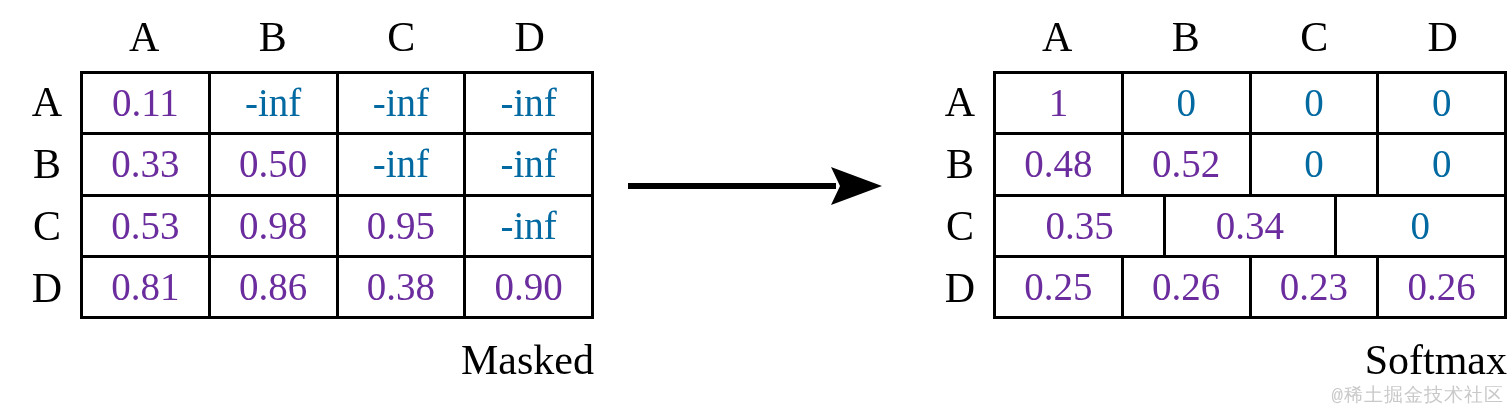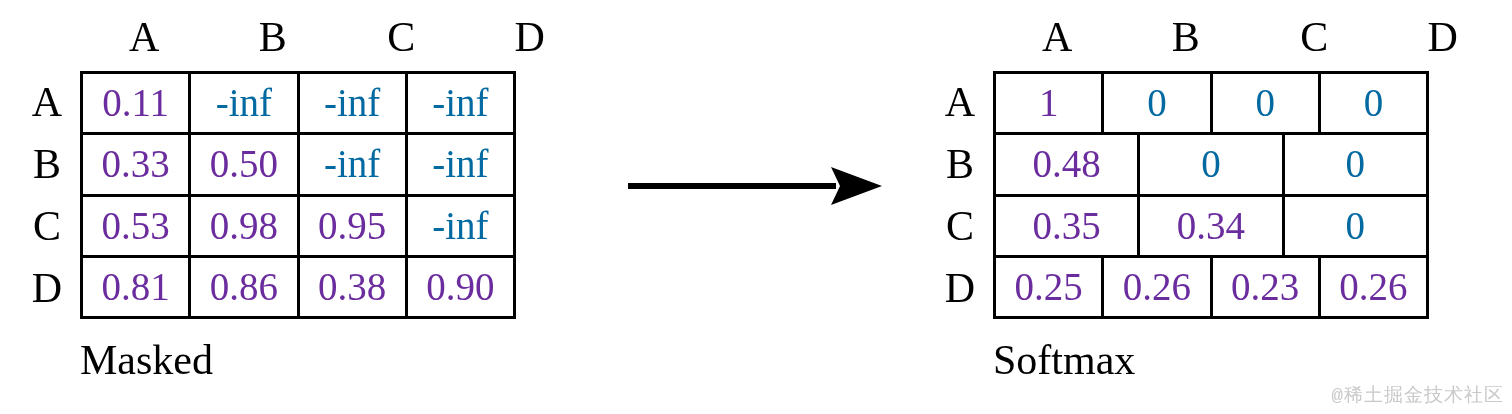--- a/index.html
+++ b/index.html
@@ -65,21 +65,21 @@
     font-size: 42px;
     line-height: 44px;
     color: #000000;
   }
 
   
   .matrix-grid {
     position: absolute;
     top: 71px;
     left: 80px;
-    width: 436px;
+    width: 514px;
     height: 248px;
     border: 3px solid #000000;
     box-sizing: border-box;
     display: flex;
     flex-direction: column;
     background: #ffffff;
   }
   .matrix-row {
     flex: 1 1 0;
     display: flex;
@@ -103,21 +103,21 @@
 
   .val-num  { color: #6B2D9E; }
   .val-mask { color: #0369a1; }
 
   
   .matrix-caption {
     position: absolute;
     top: 336px;
     left: 80px;
     width: 514px;
-    text-align: left;
+    text-align: right;
     font-size: 42px;
     line-height: 48px;
     color: #000000;
   }
 
   
   #transform-arrow {
     position: absolute;
     left: 626px;
     top: 163px;
@@ -212,20 +212,21 @@
 
     <div class="matrix-grid">
       <div class="matrix-row">
         <div class="matrix-cell val-num">1</div>
         <div class="matrix-cell val-mask">0</div>
         <div class="matrix-cell val-mask">0</div>
         <div class="matrix-cell val-mask">0</div>
       </div>
       <div class="matrix-row">
         <div class="matrix-cell val-num">0.48</div>
+        <div class="matrix-cell val-num">0.52</div>
         <div class="matrix-cell val-mask">0</div>
         <div class="matrix-cell val-mask">0</div>
       </div>
       <div class="matrix-row">
         <div class="matrix-cell val-num">0.35</div>
         <div class="matrix-cell val-num">0.34</div>
         <div class="matrix-cell val-mask">0</div>
       </div>
       <div class="matrix-row">
         <div class="matrix-cell val-num">0.25</div>

